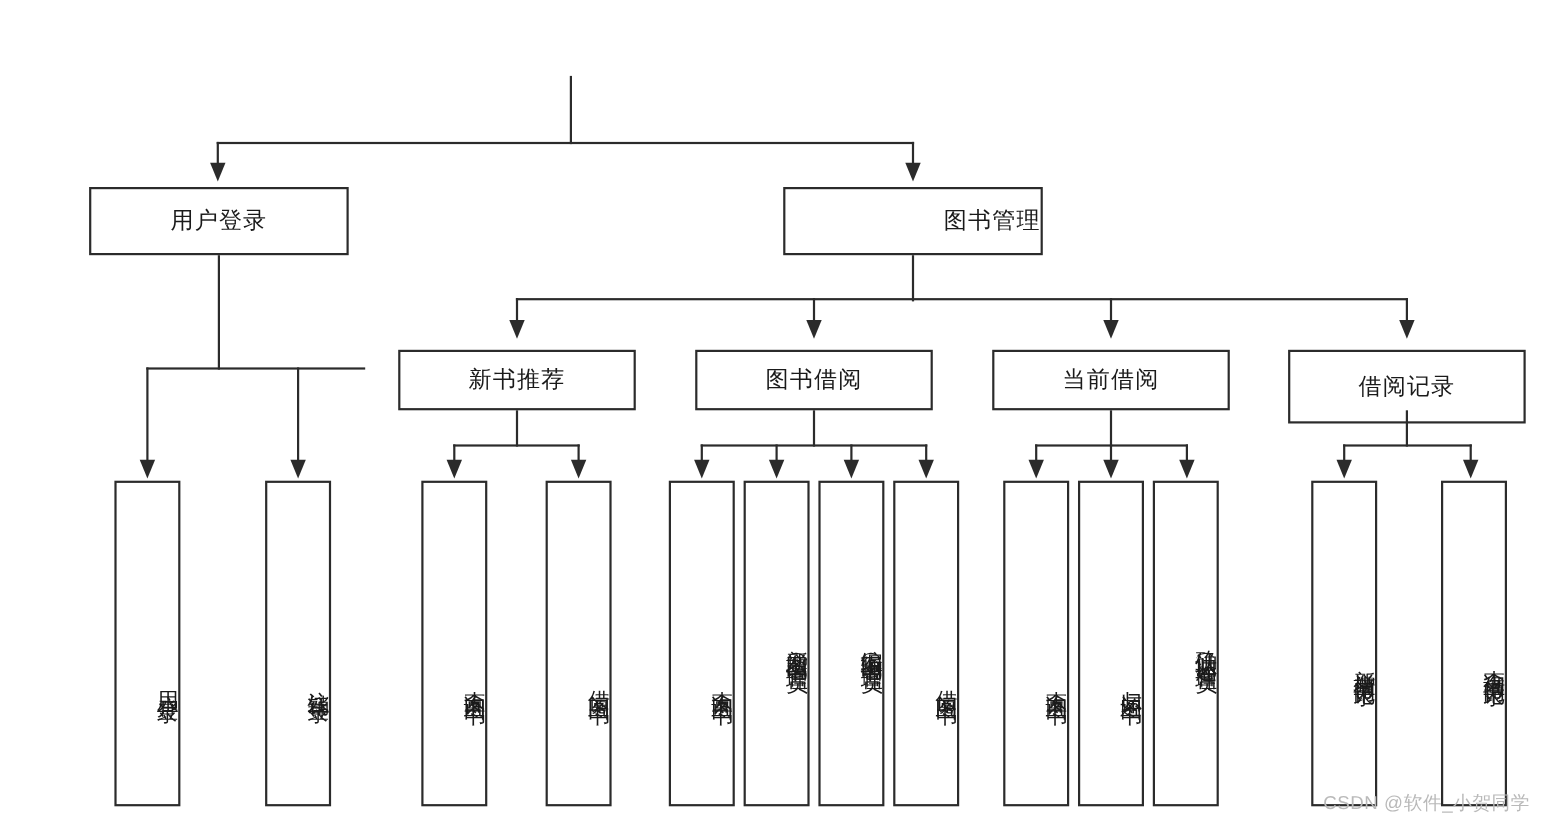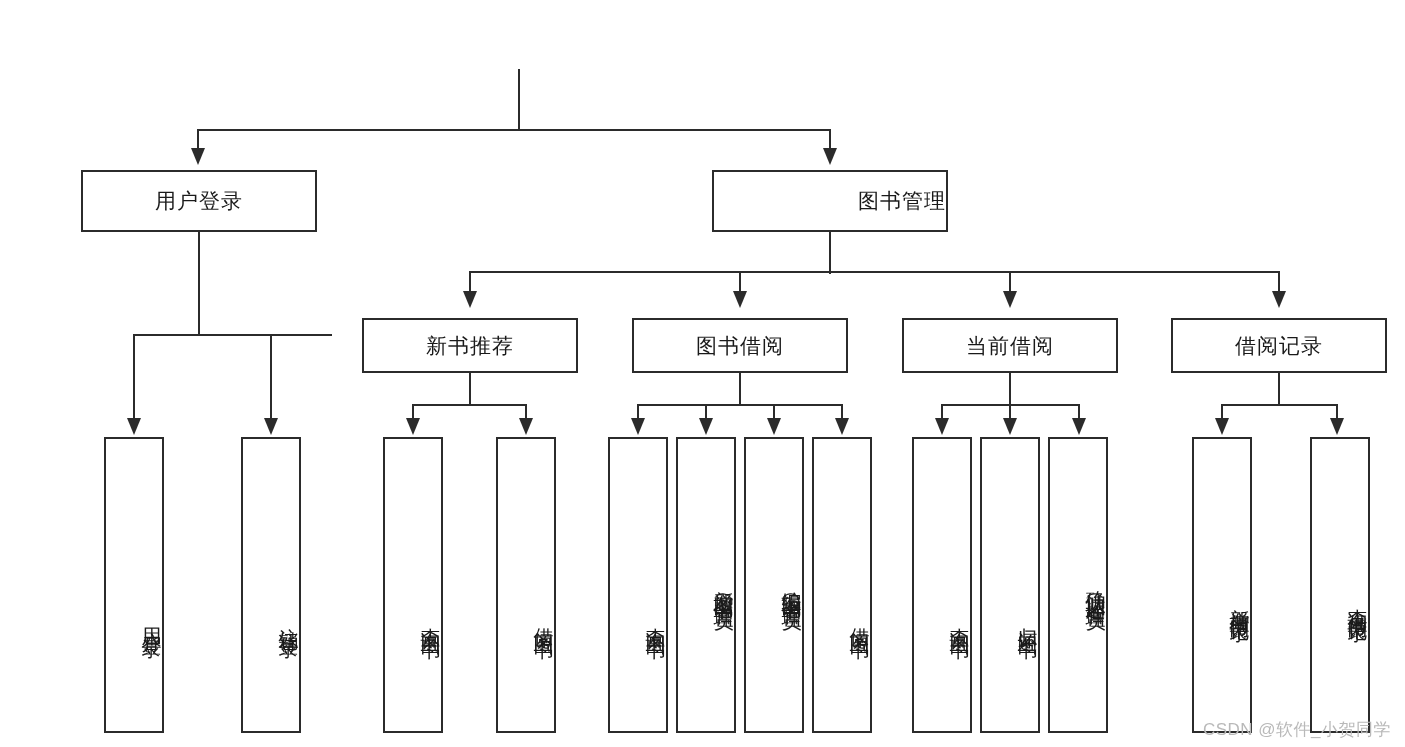--- a/index.html
+++ b/index.html
@@ -132,21 +132,21 @@
 
   <div class="node h" style="left:362px;top:318px;width:216px;height:55px;">
     <span>新书推荐</span>
   </div>
   <div class="node h" style="left:632px;top:318px;width:216px;height:55px;">
     <span>图书借阅</span>
   </div>
   <div class="node h" style="left:902px;top:318px;width:216px;height:55px;">
     <span>当前借阅</span>
   </div>
-  <div class="node h" style="left:1171px;top:318px;width:216px;height:55px;">
+  <div class="node h" style="left:1171px;top:318px;width:216px;height:67px;">
     <span>借阅记录</span>
   </div>
 
   <div class="ln vln" style="left:469px;top:373px;height:33px;"></div>
   <div class="ln hln" style="left:412px;top:404px;width:115px;"></div>
   <div class="ln vln" style="left:412px;top:404px;height:16px;"></div>
   <div class="arrow" style="left:406px;top:418px;"></div>
   <div class="ln vln" style="left:525px;top:404px;height:16px;"></div>
   <div class="arrow" style="left:519px;top:418px;"></div>
 

